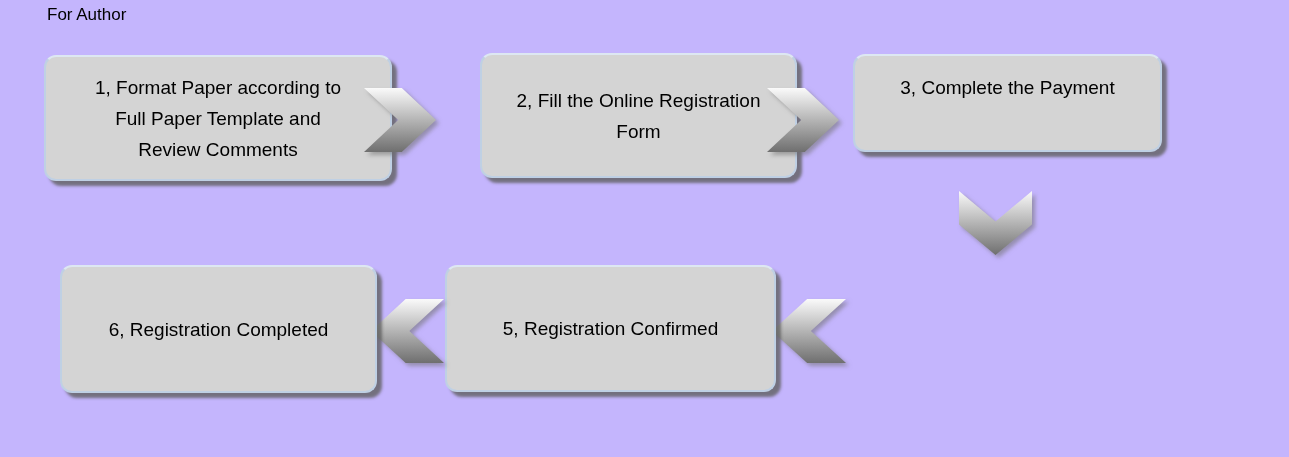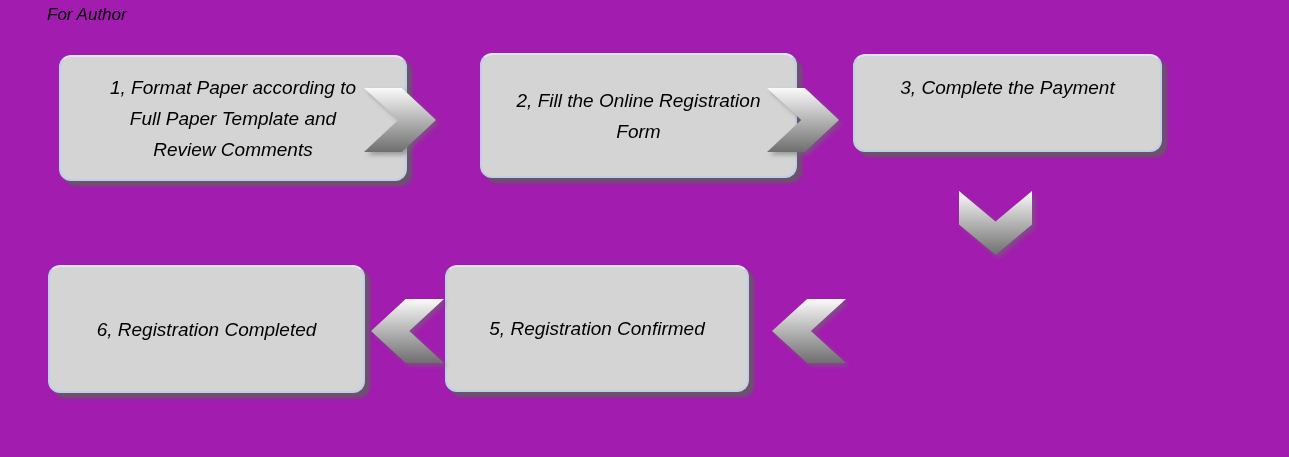--- a/index.html
+++ b/index.html
@@ -5,23 +5,22 @@
   html, body {
     margin: 0;
     padding: 0;
     background: #ffffff;
     font-family: "Liberation Sans", sans-serif;
   }
   .canvas {
     position: relative;
     width: 1289px;
     height: 457px;
-    background: #a21caf;
+    background: #c4b5fd;
     overflow: hidden;
-    font-style: italic;
   }
   .page-title {
     position: absolute;
     left: 47px;
     top: 4px;
     font-size: 17px;
     line-height: 22px;
     color: #000000;
     white-space: pre;
   }
@@ -42,26 +41,26 @@
     line-height: 31px;
     padding: 0 6px;
   }
   .step-box .label {
     white-space: pre-line;
   }
   
   .step-box.lift .label {
     transform: translateY(-16px);
   }
-  .pos-b1 { left: 59px;  top: 55px;  width: 348px; height: 126px; }
+  .pos-b1 { left: 44px;  top: 55px;  width: 348px; height: 126px; }
   .pos-b2 { left: 445px; top: 53px;  width: 317px; height: 125px; margin-left: 35px; }
   .pos-b3 { left: 853px; top: 54px;  width: 309px; height: 98px; }
   .pos-b4 { left: 853px; top: 265px; width: 316px; height: 124px; }
-  .pos-b5 { left: 445px; top: 265px; width: 304px; height: 127px; }
-  .pos-b6 { left: 48px;  top: 265px; width: 317px; height: 128px; }
+  .pos-b5 { left: 445px; top: 265px; width: 331px; height: 127px; }
+  .pos-b6 { left: 60px;  top: 265px; width: 317px; height: 128px; }
 
   .flow-arrow {
     position: absolute;
   }
   .flow-arrow svg {
     display: block;
     filter: drop-shadow(3px 3px 2px rgba(110, 110, 110, 0.55));
   }
   .pos-a12 { left: 364px; top: 88px;  width: 72px; height: 64px; }
   .pos-a23 { left: 767px; top: 88px;  width: 72px; height: 64px; }

